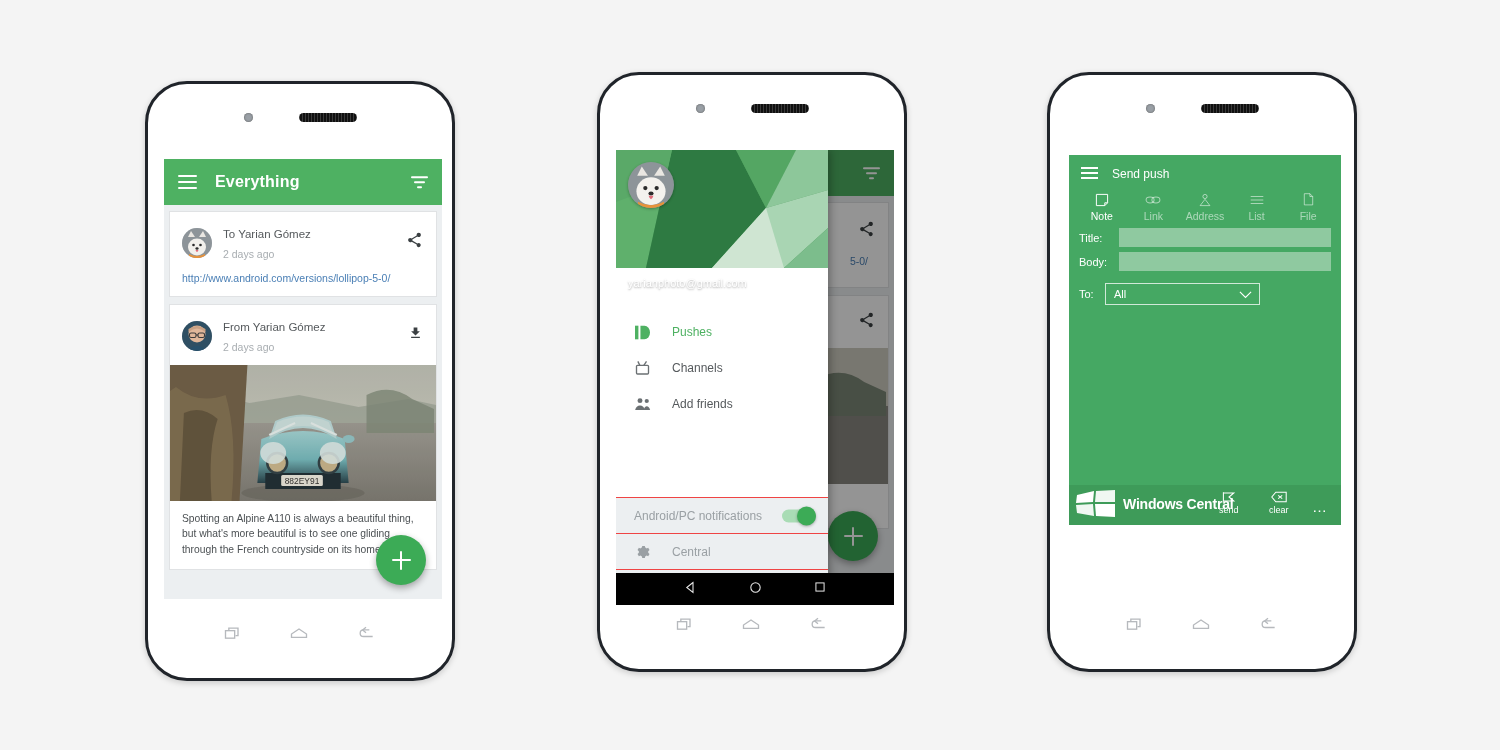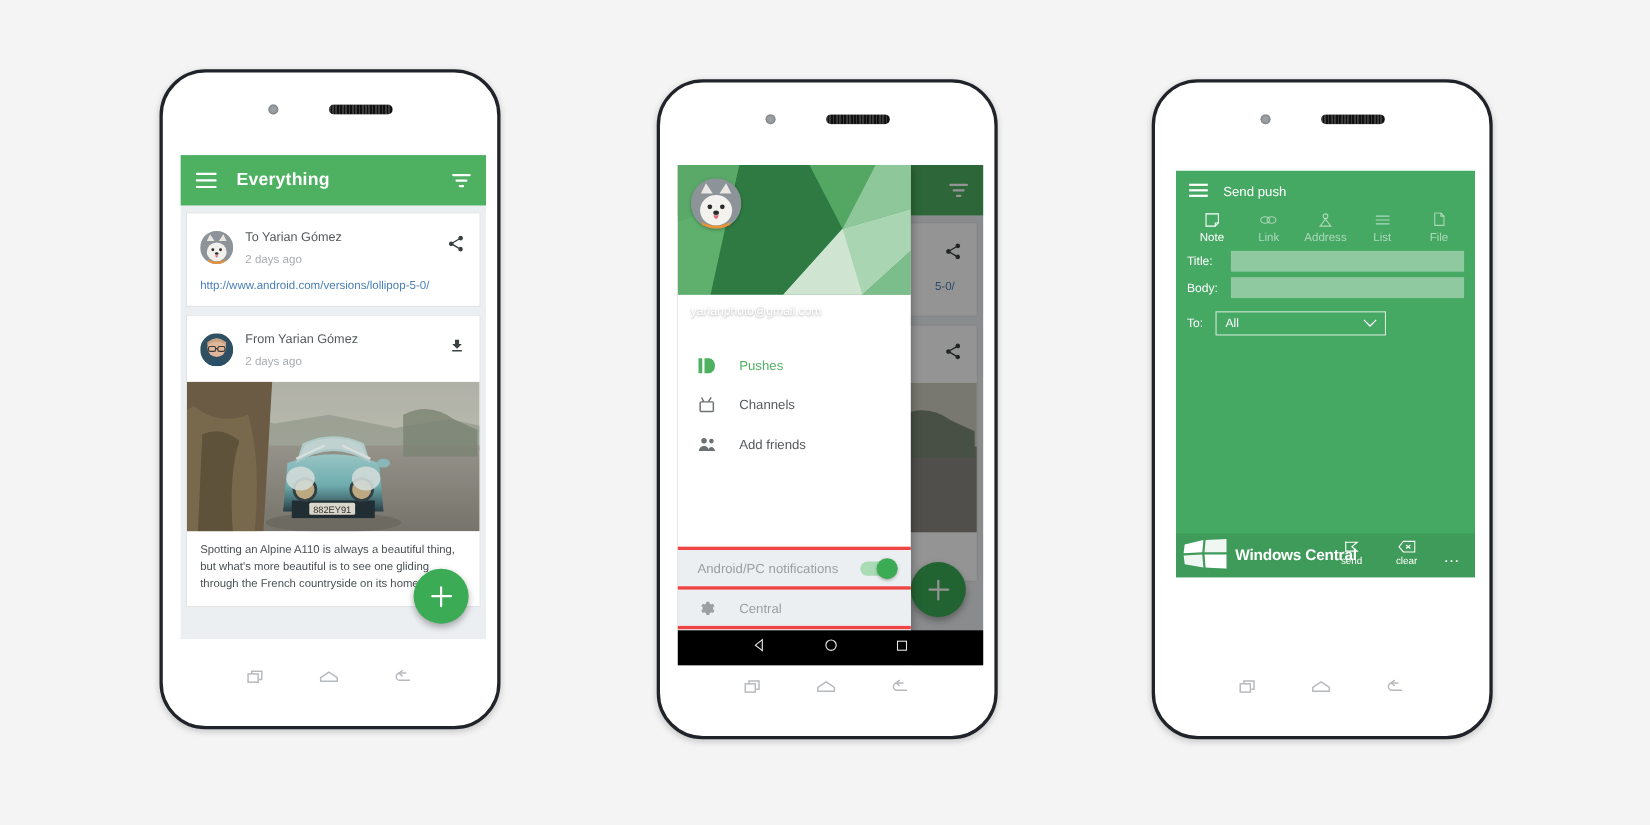--- a/index.html
+++ b/index.html
@@ -20,21 +20,21 @@
     border: 3px solid #20242a;
     box-shadow: 0 0 0 1px #ffffff inset, 0 2px 6px rgba(0,0,0,.18);
     overflow: hidden;
   }
   .phone::before {
     content:""; position:absolute; left:-3px; right:-3px; top:-3px; bottom:-3px;
     border-radius: 42px;
     border: 1px solid rgba(0,0,0,.35);
     pointer-events:none;
   }
-  #phone1 { left: 145px; top: 63px; }
+  #phone1 { left: 145px; top: 81px; }
   #phone2 { left: 597px; top: 72px; }
   #phone3 { left: 1047px; top: 72px; }
 
   .sensor-row { position:absolute; top: 26px; left:0; width:100%; height: 14px; display:flex; align-items:center; justify-content:center; gap: 46px; }
   .cam-dot { width: 9px; height: 9px; border-radius: 50%; background:#9aa0a6; box-shadow: inset 0 0 2px #555; }
   .speaker { width: 58px; height: 9px; border-radius: 5px; background:#1a1a1a;
     background-image: repeating-linear-gradient(90deg,#3a3a3a 0 1.5px,#101010 1.5px 3px); }
 
   .screen { position:absolute; left: 16px; top: 75px; width: 278px; height: 440px; overflow:hidden; background:#fff; }
   #phone2 .screen { height: 455px; }
@@ -84,21 +84,21 @@
   .dhead { height: 148px; position:relative; overflow:hidden; }
   .dhead svg { position:absolute; inset:0; }
   .dhead .ava { position:absolute; left:12px; top:12px; width:46px; height:46px; border-radius:50%; overflow:hidden; z-index:2; box-shadow:0 1px 3px rgba(0,0,0,.3); }
   .dhead .mail { position:absolute; left:12px; bottom:9px; z-index:2; color:#fff; font-size:11px; text-shadow:0 1px 2px rgba(0,0,0,.35); }
   .dlist { flex:1; padding-top: 16px; }
   .drow { height: 36px; display:flex; align-items:center; padding: 0 0 0 18px; }
   .drow .ic { width: 26px; display:flex; align-items:center; }
   .drow .lb { margin-left: 12px; font-size: 12px; color:#55595c; }
   .drow.active .lb { color:#4eb162; }
   .dfoot { background:#eceff1; }
-  .dfoot .drow { border-top:3px solid #ef4444; position:relative;align-items:center; }
+  .dfoot .drow { border-top:1px solid #ef4444; position:relative;align-items:center; }
   .dfoot .drow .lb { color:#9aa0a4; }
   .switch { position:absolute; right:12px; top:50%; transform:translateY(-50%); width:34px; height:13px; border-radius:7px; background:#a9dcb5; }
   .switch i { position:absolute; right:0; top:-3px; width:19px; height:19px; border-radius:50%; background:#3cab56; box-shadow:0 1px 3px rgba(0,0,0,.3); }
   .sysnav { height: 32px; background:#000; display:flex; align-items:center; justify-content:space-around; padding:0 42px; }
   .sysnav svg { fill:none; stroke:#e8e8e8; stroke-width:1.7; }
 
   
   .wp { height:100%; background:#45a863; display:flex; flex-direction:column; position:relative; }
   .wp-bar { display:flex; align-items:flex-start; padding: 12px 12px 4px; }
   .wp-bar .t { color:#fff; font-size:12px; margin-left:14px; }

